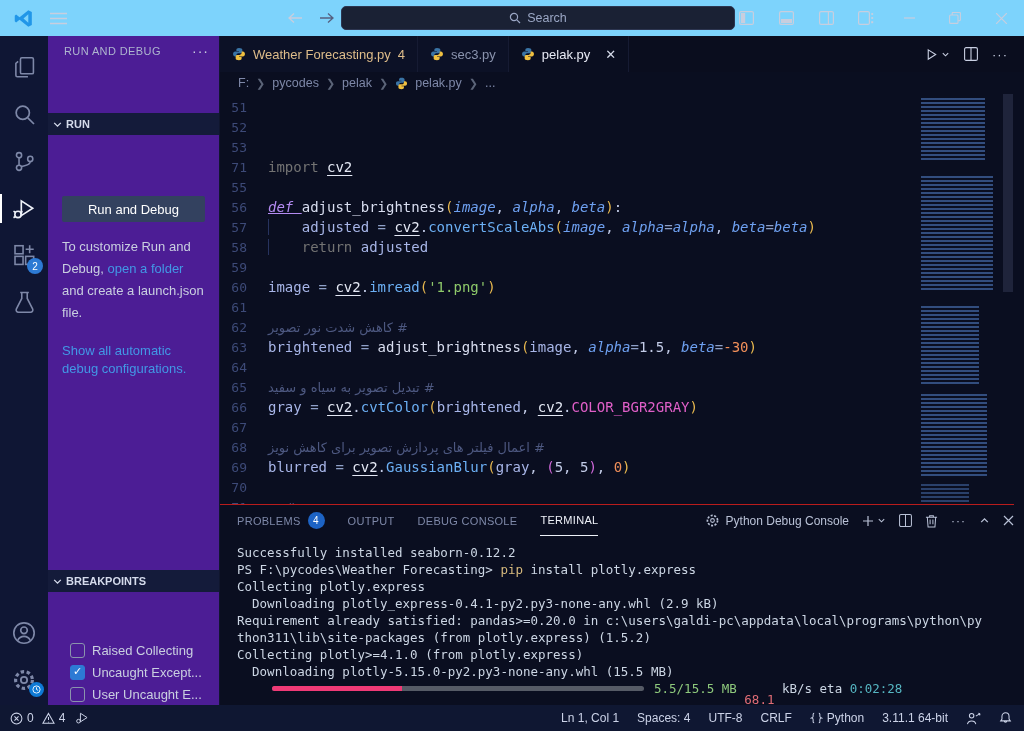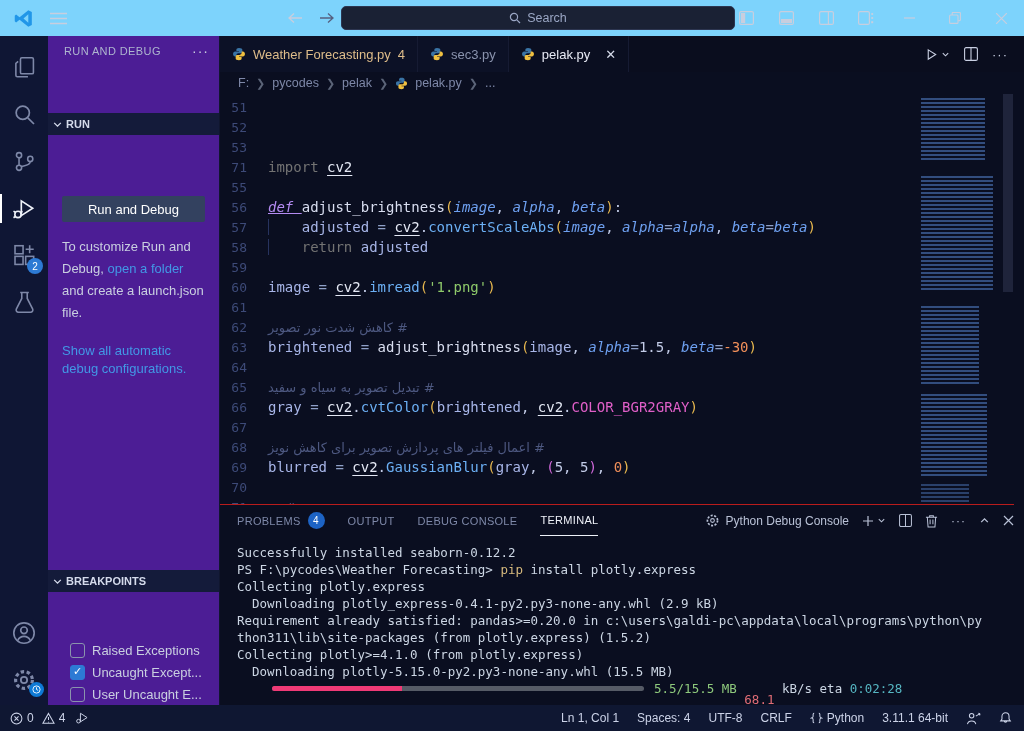--- a/index.html
+++ b/index.html
@@ -276,21 +276,21 @@
   <div class="sb-spacer"></div>
   <div class="section-header">
     <svg width="11" height="11" viewBox="0 0 10 10" fill="none" stroke="#d5dbec" stroke-width="1.2">
         <path d="M2 3.5 5 6.5 8 3.5"></path>
       </svg>
     <span>BREAKPOINTS</span>
   </div>
   <div>
     <div class="bp-row">
       <span class="cb"></span>
-      <span>Raised Exceptions</span>
+      <span>Raised Collecting</span>
     </div>
     <div class="bp-row">
       <span class="cb checked"></span>
       <span>Uncaught Except...</span>
     </div>
     <div class="bp-row">
       <span class="cb"></span>
       <span>User Uncaught E...</span>
     </div>
   </div>

